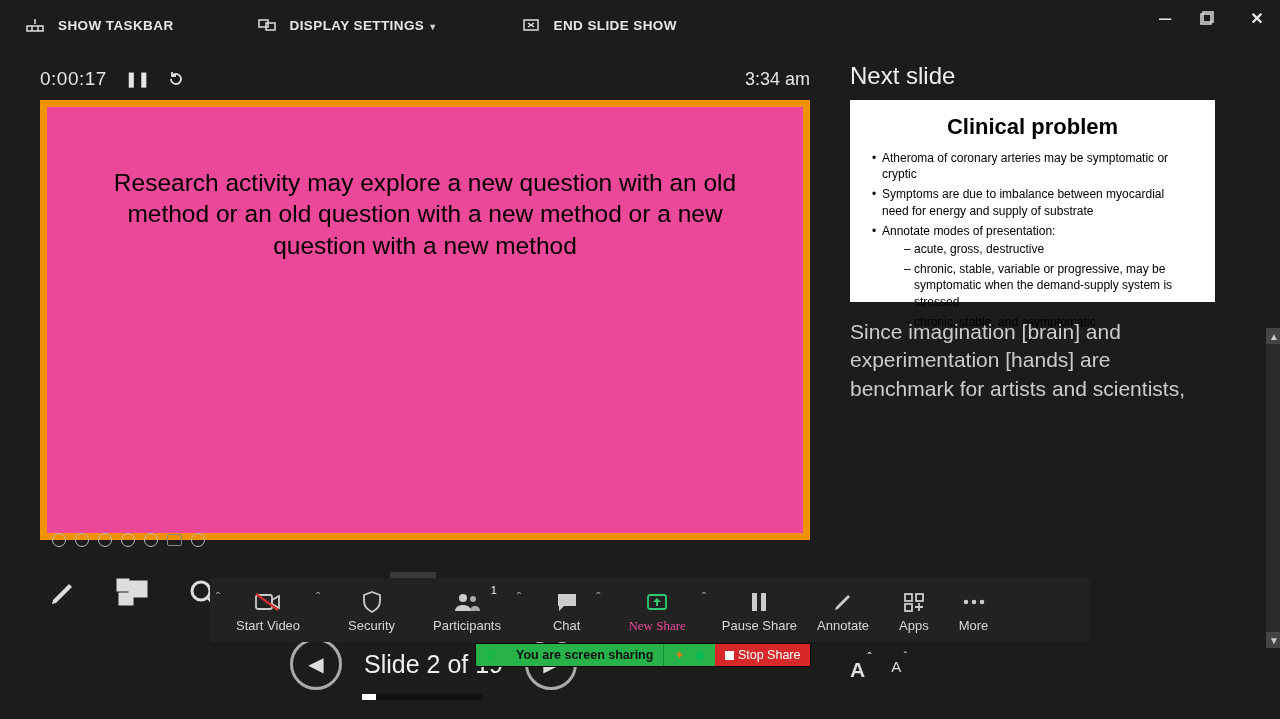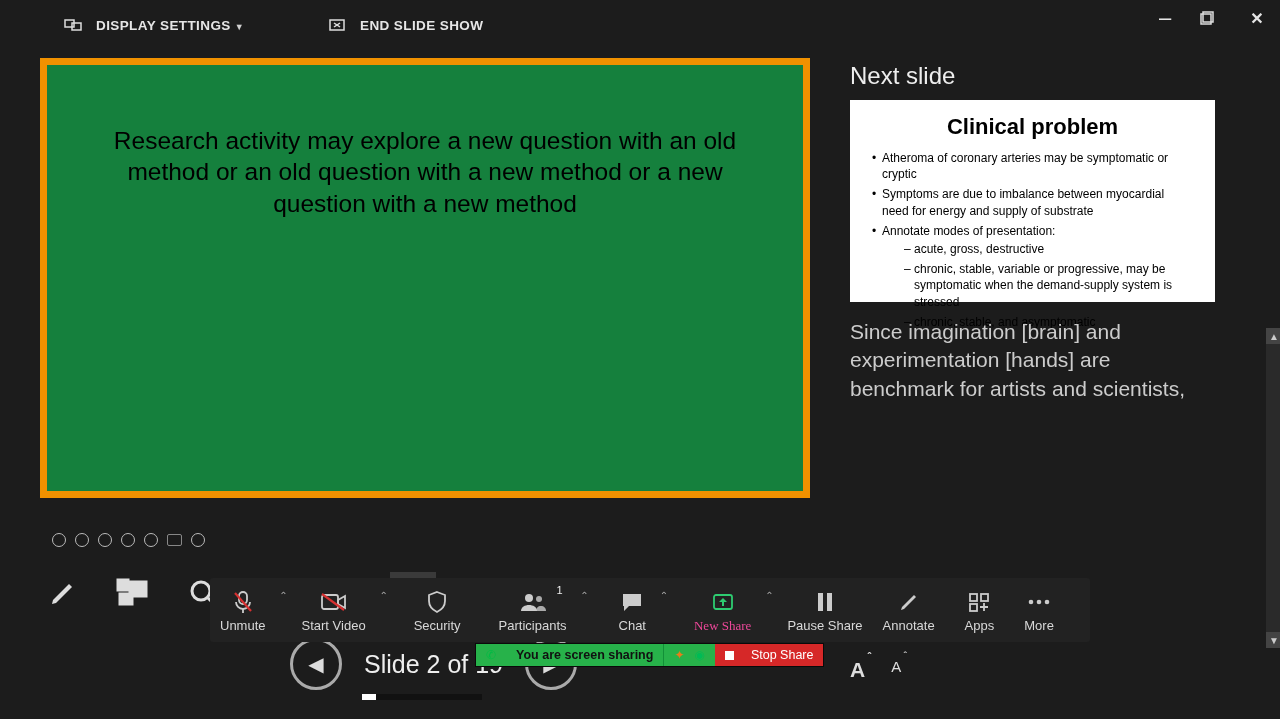--- a/index.html
+++ b/index.html
@@ -73,21 +73,21 @@
   .clock-text { font-size: 18px; }
 
   
   .current-slide-frame {
     width: 770px; height: 440px;
     background: #f09100;
     padding: 7px;
   }
   .current-slide {
     width: 100%; height: 100%;
-    background: #15803d;
+    background: #ec4899;
     padding: 22px 40px;
     display: flex; flex-direction: column;
     gap: 28px;
     align-items: center;
   }
   .current-slide p {
     color: #000;
     font-size: 24.5px;
     text-align: center;
     line-height: 1.28;
@@ -216,33 +216,44 @@
     box-shadow: 0 0 0 1px #0a0a0a;
   }
   .share-seg {
     display:flex; align-items:center; gap:6px;
     padding: 0 10px; color:#111; background:#27b24a;
   }
   .share-seg.icons { gap:10px; font-size:12px;}
   .share-seg.icons span { color:#0b4; }
   .share-seg.orange { background:#27b24a; border-left:1px solid #129038;}
   .share-stop {
-    background:#d62828; color:#fff; display:flex; align-items:center; gap:17px;
+    background:#d62828; color:#fff; display:flex; align-items:center; gap:4px;
     padding:0 10px; cursor:pointer;
   }
   .share-stop .sq { width:9px; height:9px; background:#fff;}
 
   
   svg { display:block; }
 
 </style>
 </head>
 <body>
 
 <div class="top-toolbar">
+  <div class="top-btn">
+    <span class="ico">
+      <svg width="18" height="14" viewBox="0 0 18 14" stroke="#ddd" fill="none" stroke-width="1.5">
+        <rect x="1" y="8" width="16" height="5"></rect>
+          <line x1="6" y1="8" x2="6" y2="13"></line>
+          <line x1="12" y1="8" x2="12" y2="13"></line>
+        <line x1="9" y1="1" x2="9" y2="6"></line>
+      </svg>
+    </span>
+    <span>SHOW TASKBAR</span>
+  </div>
 
   <div style="width:20px"></div>
 
   <div class="top-btn">
     <span class="ico">
       <svg width="18" height="14" viewBox="0 0 18 14" stroke="#ddd" fill="none" stroke-width="1.5">
         <rect x="1" y="2" width="9" height="7"></rect>
           <rect x="8" y="5" width="9" height="7"></rect>
       </svg>
     </span>
@@ -271,20 +282,33 @@
       </svg>
     </div>
     <div style="font-weight:600;">✕</div>
   </div>
 </div>
 
 <div class="main">
 
   <div class="left-pane">
 
+    <div class="timer-row">
+      <div class="timer-left">
+        <span class="timer-text">0:00:17</span>
+        <span class="timer-ctrl">❚❚</span>
+        <span class="timer-ctrl">
+          <svg width="16" height="16" viewBox="0 0 16 16" fill="none" stroke="#ddd" stroke-width="1.8">
+            <path d="M3 8a5 5 0 1 0 2-4"></path>
+              <polyline points="4,1 4,5 8,5"></polyline>
+          </svg>
+        </span>
+      </div>
+      <span class="clock-text">3:34 am</span>
+    </div>
 
     <div class="current-slide-frame">
       <div class="current-slide">
         <div style="height:10px"></div>
         <p>Research activity may explore a new question with an old method or an old question with a new method or a new question with a new method</p>
       </div>
     </div>
 
     <div class="slide-icons-row">
       <span class="c"></span>
@@ -381,31 +405,20 @@
 
     <div class="font-size-ctrls">
       <span class="big">A</span>
       <span class="small">A</span>
     </div>
   </div>
 </div>
 
 <div class="zoom-bar">
 
-  <div class="zcell">
-    <div class="zicon">
-      <svg width="22" height="24" viewBox="0 0 22 24" fill="none" stroke="#ccc" stroke-width="1.8">
-        <rect x="7" y="2" width="8" height="12" rx="4"></rect>
-          <path d="M4 12a7 7 0 0 0 14 0"></path>
-          <line x1="11" y1="19" x2="11" y2="23"></line>
-        <line x1="3" y1="3" x2="19" y2="21" stroke="#d63030" stroke-width="2.2"></line>
-      </svg>
-    </div>
-    <span class="lbl">Unmute</span>
-  </div>
   <div class="zcaret">⌃</div>
 
   <div class="zcell">
     <div class="zicon">
       <svg width="28" height="20" viewBox="0 0 28 20" fill="none" stroke="#ccc" stroke-width="1.8">
         <rect x="2" y="3" width="16" height="14" rx="2"></rect>
           <path d="M18 8l7-4v12l-7-4z"></path>
         <line x1="2" y1="2" x2="24" y2="18" stroke="#d63030" stroke-width="2.2"></line>
       </svg>
     </div>

